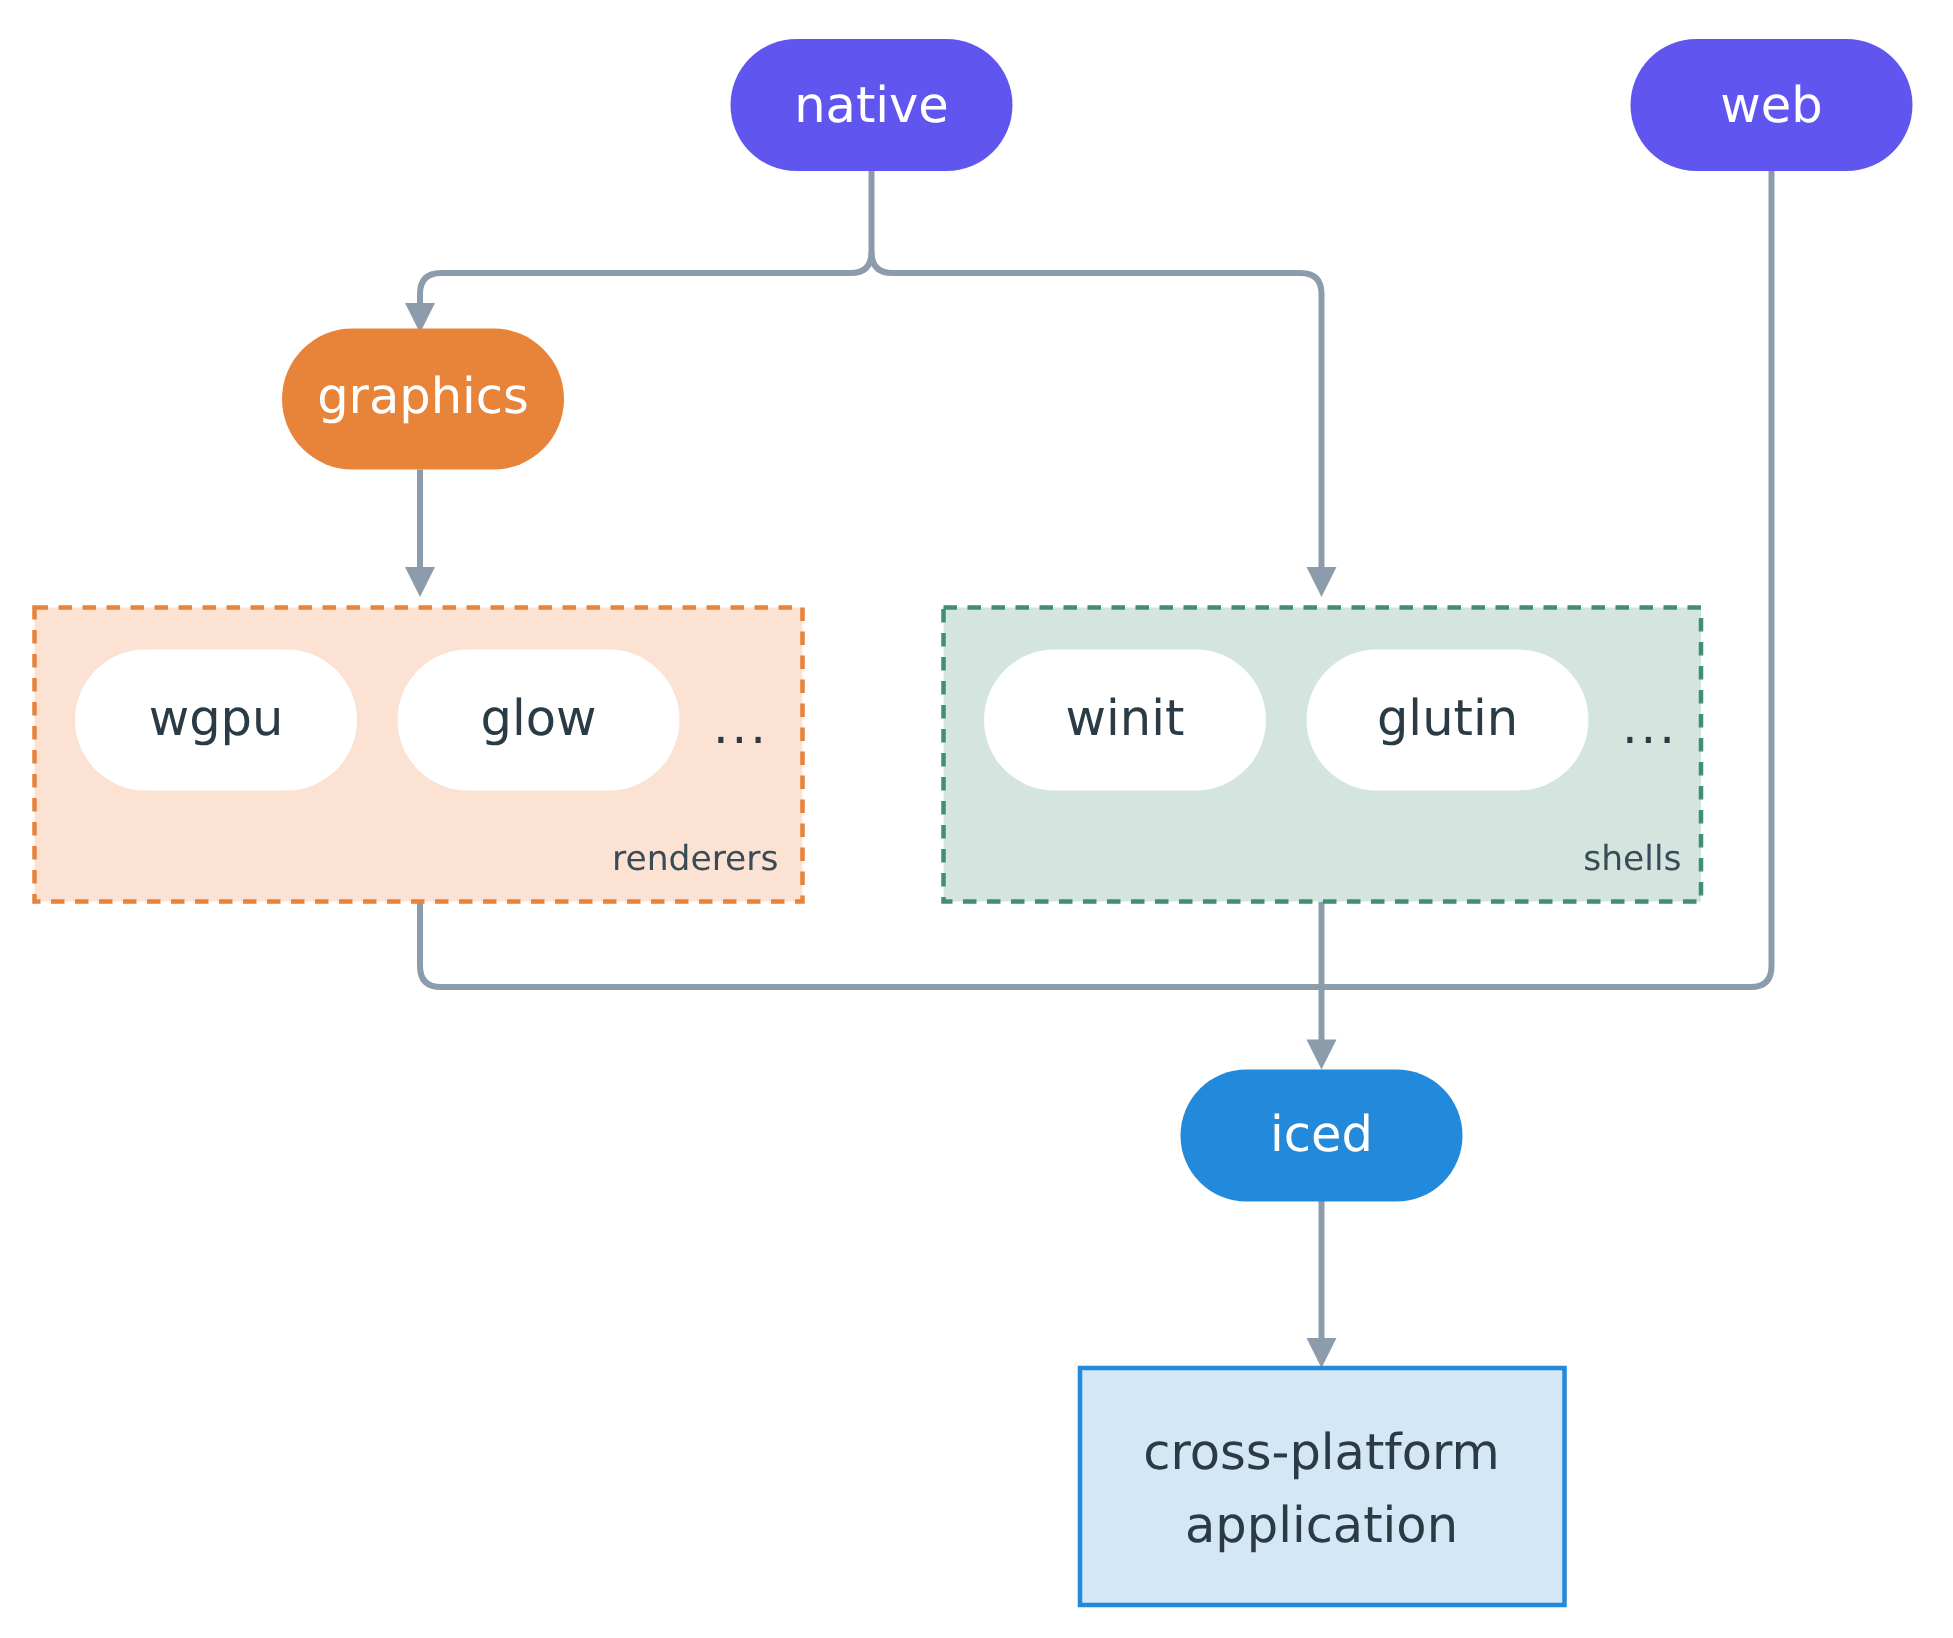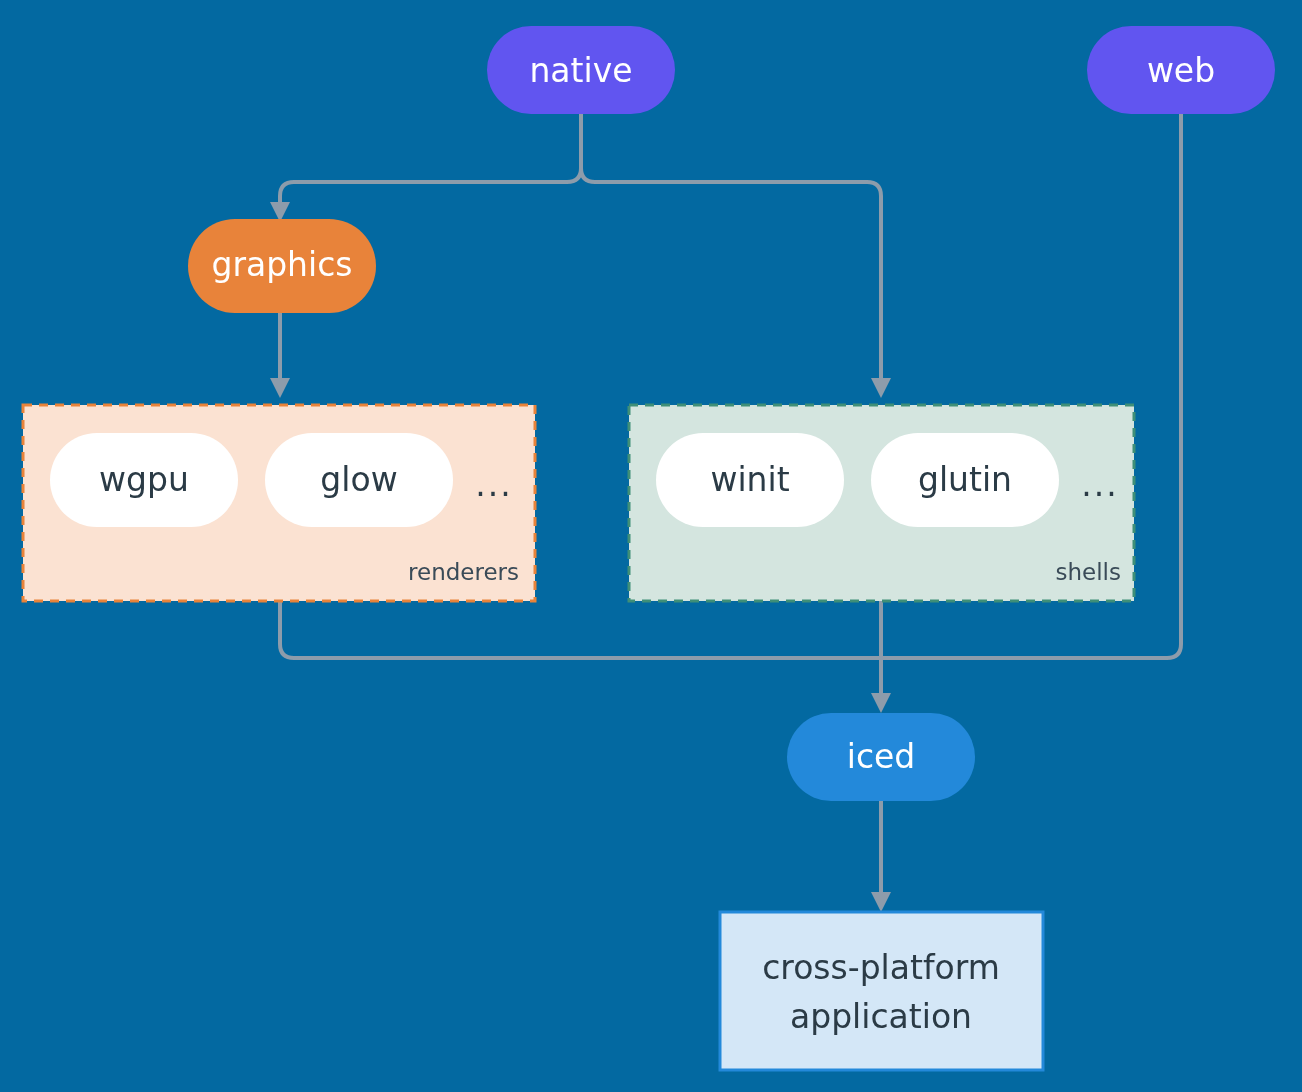--- a/index.html
+++ b/index.html
@@ -10,21 +10,21 @@
   body {
     width: 1302px;
     height: 1092px;
     overflow: hidden;
     font-family: "DejaVu Sans", sans-serif;
   }
   #diagram-root {
     position: relative;
     width: 1302px;
     height: 1092px;
-    background: #0369a1;
+    background: #ffffff;
   }
   svg.layer {
     position: absolute;
     top: 0;
     left: 0;
     width: 1302px;
     height: 1092px;
   }
   .node-text {
     font-family: "DejaVu Sans", sans-serif;

